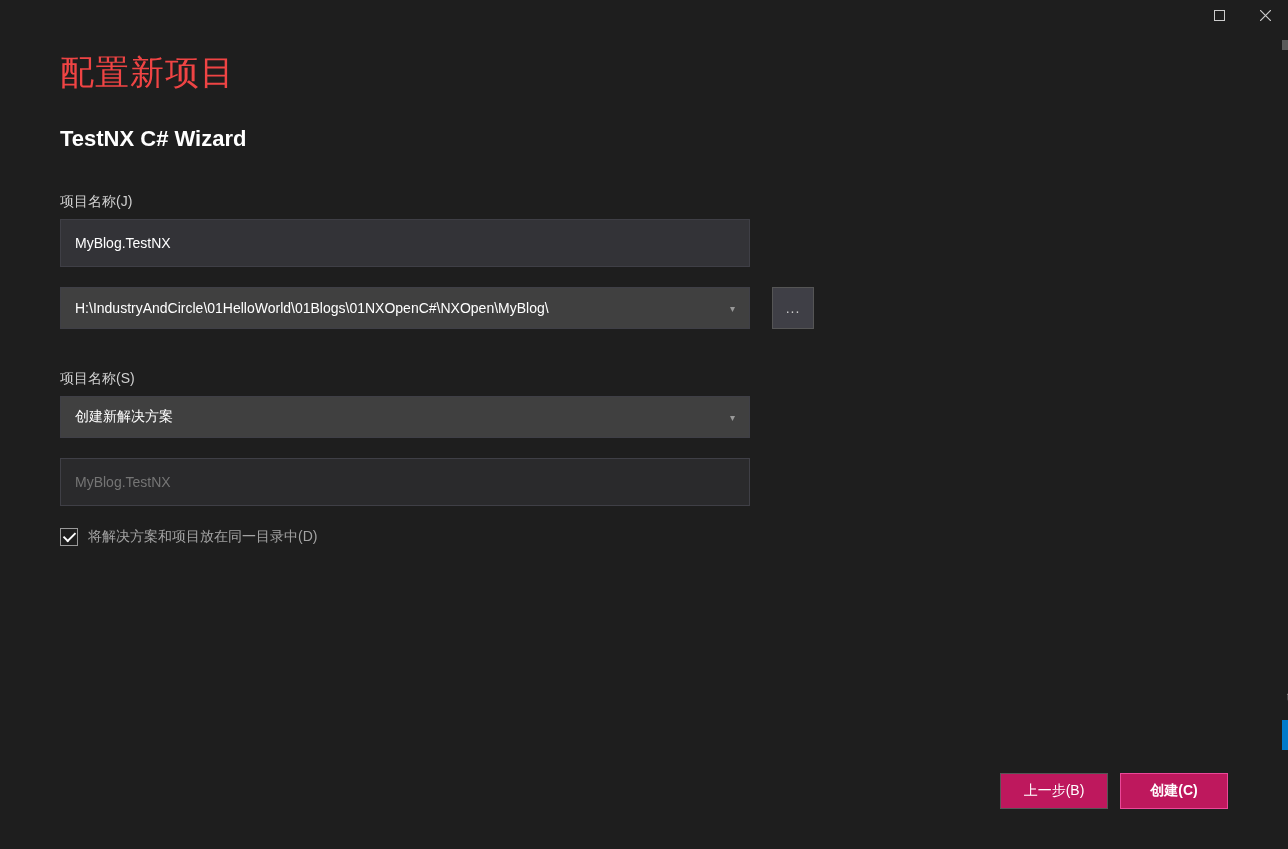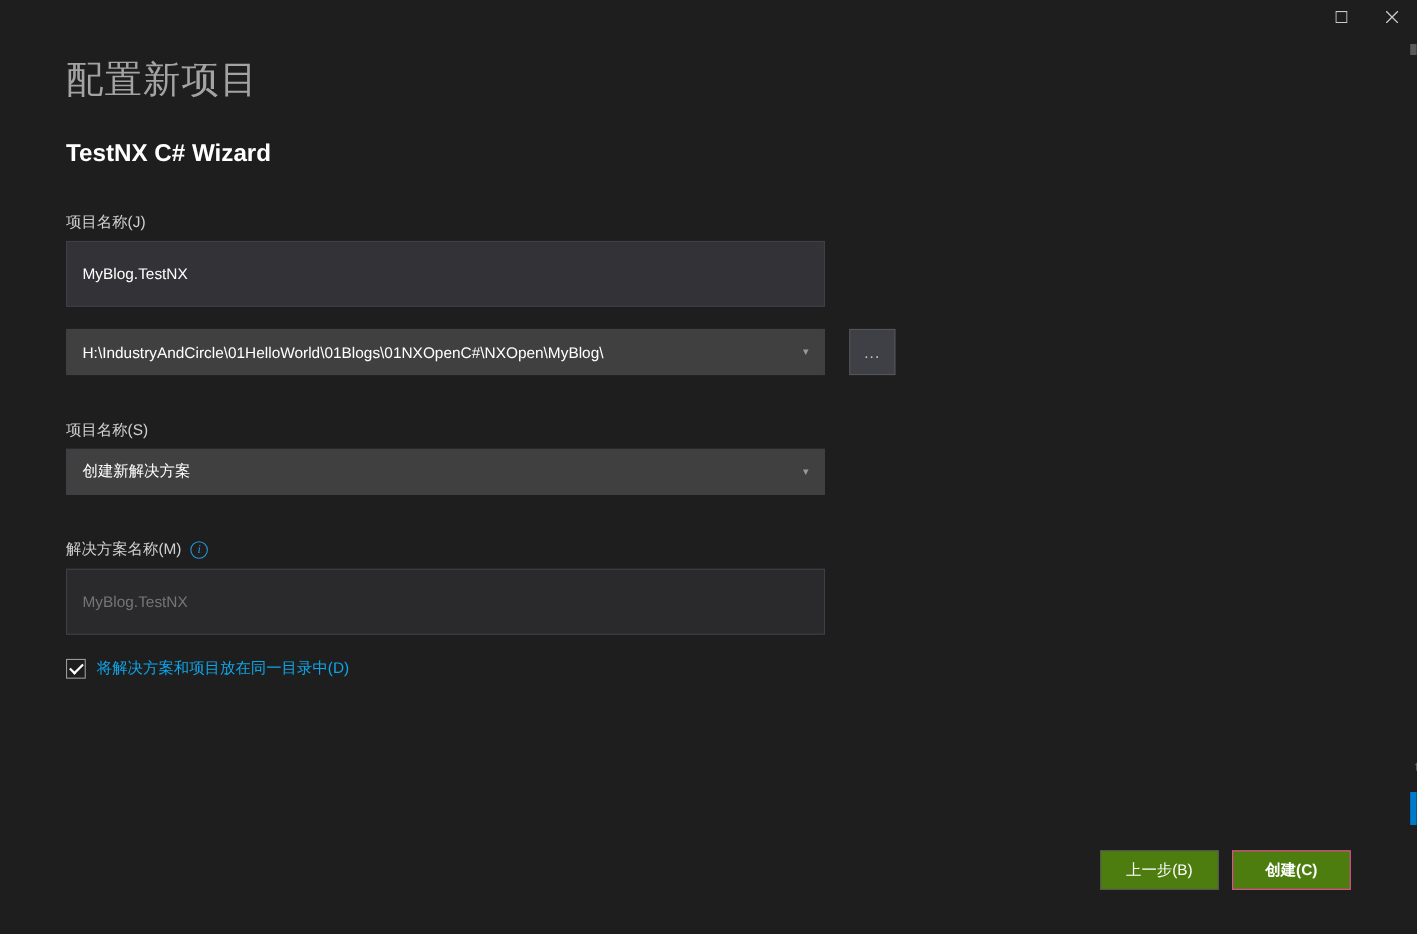--- a/index.html
+++ b/index.html
@@ -29,21 +29,21 @@
       align-items: center;
       justify-content: center;
       cursor: pointer;
     }
     .content {
       padding: 20px 60px 0 60px;
     }
     .page-title {
       font-size: 34px;
       font-weight: 400;
-      color: #a3a3a3;
+      color: #ef4444;
       margin-bottom: 30px;
       letter-spacing: 1px;
     }
     .subtitle {
       font-size: 22px;
       font-weight: 600;
       color: #ffffff;
       margin-bottom: 28px;
     }
     .field-group {
@@ -53,21 +53,21 @@
       font-size: 14px;
       color: #d0d0d0;
       margin-bottom: 8px;
       display: flex;
       align-items: center;
       gap: 8px;
       margin-top: 41px;
     }
     .text-input {
       width: 690px;
-      height: 60px;
+      height: 48px;
       background: #333337;
       border: 1px solid #3f3f46;
       color: #ffffff;
       font-size: 14px;
       padding: 0 14px;
       outline: none;
     }
     .text-input:disabled {
       background: #2a2a2c;
       color: #6b6b6b;
@@ -140,33 +140,33 @@
     .checkbox.checked::after {
       content: "";
       width: 5px;
       height: 10px;
       border: solid #ffffff;
       border-width: 0 2px 2px 0;
       transform: rotate(45deg) translate(-1px, -1px);
     }
     .checkbox-label {
       font-size: 14px;
-      color: #0ea5e9;
+      color: #a3a3a3;
     }
     .footer {
       position: absolute;
       bottom: 40px;
       right: 60px;
       display: flex;
       gap: 12px;
     }
     .btn {
       min-width: 108px;
       height: 36px;
-      background: #4d7c0f;
+      background: #be185d;
       border: 1px solid #555;
       color: #ffffff;
       font-size: 14px;
       display: flex;
       align-items: center;
       justify-content: center;
       cursor: pointer;
       padding: 0 18px;
     }
     .btn.primary {
@@ -234,24 +234,20 @@
 
   <div class="field-group">
     <div class="field-label">项目名称(S)</div>
     <div class="combo">
       <span>创建新解决方案</span>
       <span class="combo-arrow">▾</span>
     </div>
   </div>
 
   <div class="field-group">
-    <div class="field-label">
-      <span>解决方案名称(M)</span>
-      <span class="info-icon">i</span>
-    </div>
     <input type="text" class="text-input" disabled="" placeholder="MyBlog.TestNX" style="">
   </div>
 
   <div class="checkbox-row">
     <div class="checkbox checked"></div>
     <span class="checkbox-label">将解决方案和项目放在同一目录中(D)</span>
   </div>
 </div>
 
 <div class="footer">

